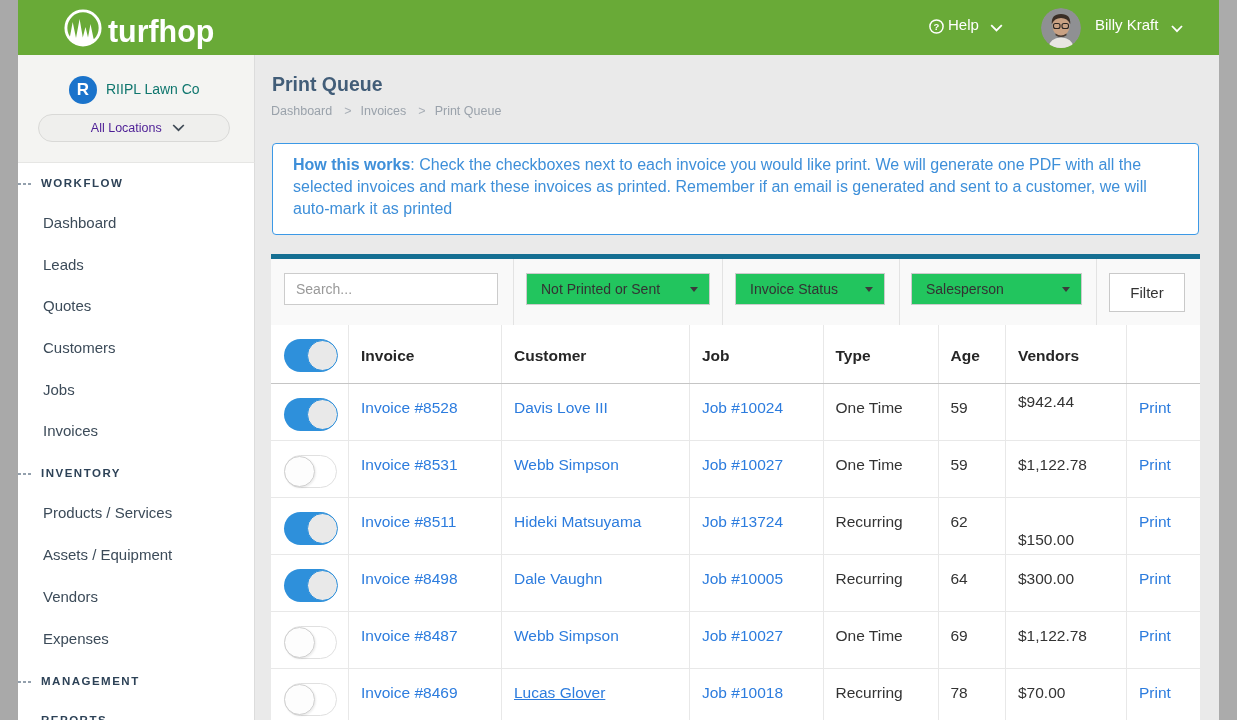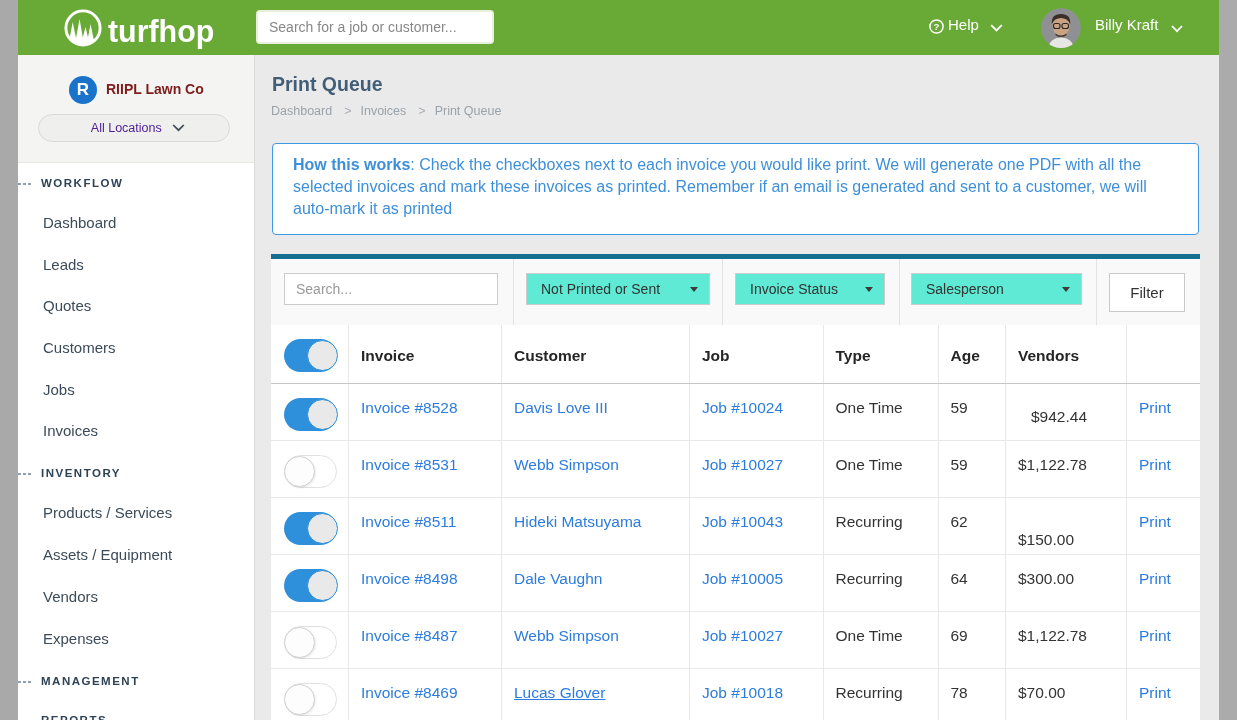--- a/index.html
+++ b/index.html
@@ -17,38 +17,38 @@
 #wordmark { left:90px; top:14px; font-size:31px; font-weight:700; color:#fff; transform:scaleX(0.98); transform-origin:left top; }
 #navSearch { left:238px; top:10px; width:238px; height:34px; background:#fff; border:2px solid #e8f0dd; border-radius:4px; color:#878787; font-size:14px; line-height:30px; padding-left:11px; }
 #avatar { left:1023px; top:8px; width:40px; height:40px; border-radius:50%; overflow:hidden; }
 #userName { left:1077px; top:16px; color:#fff; font-size:15px; }
 #helpTxt { left:930px; top:16px; color:#fff; font-size:15px; }
 
 
 #sidebar { left:18px; top:55px; width:237px; height:665px; background:#fff; border-right:1px solid #dcdcdc; }
 #sideTop { left:18px; top:55px; width:237px; height:108px; background:#f4f4f2; border-right:1px solid #dcdcdc; border-bottom:1px solid #e6e6e4; }
 #rCirc { left:51px; top:21px; width:28px; height:28px; border-radius:50%; background:#1a73cb; color:#fff; text-align:center; font-size:17px; font-weight:700; line-height:28px; }
-#coName { left:88px; top:26px; font-size:14px; font-weight:700; color:#7f1d1d; }
+#coName { left:88px; top:26px; font-size:14px; font-weight:400; color:#0f766e; }
 #locPill { left:20px; top:59px; width:192px; height:28px; background:#efefed; border:1px solid #d9d9d7; border-radius:14px; text-align:center; font-size:12.5px; color:#4c1d95; line-height:26px; padding-left:8px; }
 .navhead { position:absolute; left:23px; font-size:11.5px; font-weight:700; letter-spacing:1.5px; color:#2d4257; }
 .navitem { position:absolute; left:25px; font-size:15px; color:#3c4b59; }
 .dash { position:absolute; left:0px; width:13px; height:2px; background:repeating-linear-gradient(90deg,#93a0ad 0 3px,transparent 3px 5px); }
 
 
 #main { left:255px; top:55px; width:964px; height:665px; background:#eaeaea; }
 #pqTitle { left:17px; top:18px; font-size:19.5px; font-weight:700; color:#425d78; }
 #crumbs { left:16px; top:49px; font-size:12.5px; color:#9aa2ab; }
 #crumbs .sep { margin:0 9px 0 12px; color:#a8aeb6; }
 #printSel { left:803px; top:19px; width:140px; height:41px; border:2px solid #69aa37; border-radius:21px; background:#fff; color:#61a444; font-size:16px; text-align:center; line-height:36px; }
 #infoBox { left:17px; top:88px; width:927px; height:92px; background:#fff; border:1px solid #3c99e6; border-radius:4px; color:#3e8fd9; font-size:16px; line-height:22px; padding:10px 20px; }
 #tealBar { left:16px; top:199px; width:929px; height:5px; background:#156f92; }
 #filterRow { left:16px; top:204px; width:929px; height:66px; background:#f9f9f9; }
 .vdiv { position:absolute; top:0; width:1px; height:66px; background:#e3e3e3; }
 #fSearch { position:absolute; left:13px; top:14px; width:214px; height:32px; border:1px solid #cccccc; background:#fff; color:#999; font-size:14px; line-height:30px; padding-left:11px; }
-.fsel { position:absolute; top:14px; height:32px; border:1px solid #cccccc; background:#5eead4; color:#333; font-size:14px; line-height:30px; padding-left:14px; }
+.fsel { position:absolute; top:14px; height:32px; border:1px solid #cccccc; background:#22c55e; color:#333; font-size:14px; line-height:30px; padding-left:14px; }
 .fsel .tri { position:absolute; right:11px; top:13px; width:0; height:0; border-left:4.5px solid transparent; border-right:4.5px solid transparent; border-top:5.5px solid #3b3b3b; }
 #fBtn { position:absolute; left:838px; top:14px; width:76px; height:39px; border:1px solid #c9c9c9; background:#fff; color:#333; font-size:15px; text-align:center; line-height:37px; }
 
 
 #table { left:16px; top:269.5px; width:929px; height:451px; background:#fff; }
 .tcol { position:absolute; top:0; width:1px; background:#e8e8e8; height:451px; }
 #hdrLine { position:absolute; left:0; top:58.5px; width:929px; height:1px; background:#c5c5c5; }
 .rowline { position:absolute; left:0; width:929px; height:1px; background:#e8e8e8; }
 .th { position:absolute; font-size:15.5px; font-weight:700; color:#262626; }
 .td { position:absolute; font-size:15.5px; color:#333;text-align:right; }
@@ -65,21 +65,20 @@
 <body>
 <div class="abs" id="stripL"></div>
 <div class="abs" id="stripR"></div>
 
 <div class="abs" id="nav">
   <svg class="abs" id="logoCirc" width="38" height="38" viewBox="0 0 38 38">
     <circle cx="19" cy="19" r="17.1" fill="none" stroke="#fff" stroke-width="2.9"></circle>
     <path d="M5.5 30 L8.7 13 L12 29 L15.6 10 L18.8 28.5 L21.5 18 L24 28.5 L26.5 15 L29.5 29.5 Q31.5 30.5 30.5 32 Q25 36.3 19 36.3 Q12 36.3 6.5 32 Q5 31 5.5 30 Z" fill="#fff"></path>
   </svg>
   <div class="abs" id="wordmark">turfhop</div>
-  <div class="abs" id="navSearch">Search for a job or customer...</div>
   <svg class="abs" style="left:911px;top:19px" width="15" height="15" viewBox="0 0 15 15">
       <circle cx="7.5" cy="7.5" r="6.6" fill="none" stroke="#fff" stroke-width="1.5"></circle>
       <text x="7.5" y="11" text-anchor="middle" font-size="9.5" font-weight="700" fill="#fff" font-family="Liberation Sans">?</text>
     </svg>
   <span class="abs" id="helpTxt">Help</span>
   <svg class="abs" style="left:972px;top:24px" width="13" height="8" viewBox="0 0 13 8">
       <path d="M1.2 1.2 L6.5 6.4 L11.8 1.2" fill="none" stroke="#fff" stroke-width="1.8"></path>
     </svg>
   <svg class="abs" id="avatar" width="40" height="40" viewBox="0 0 40 40">
     <circle cx="20" cy="20" r="20" fill="#8f9093"></circle>
@@ -159,40 +158,40 @@
         <div class="knob"></div>
       </div>
       <div class="tog on" style="left: 13px; top: 73px;">
         <div class="knob"></div>
       </div>
       <div class="td blue" style="left: 90px; top: 74.5px;">Invoice #8528</div>
       <div class="td blue" style="left: 243px; top: 74.5px;">Davis Love III</div>
       <div class="td blue" style="left: 431px; top: 74.5px;">Job #10024</div>
       <div class="td " style="left: 564.5px; top: 74.5px;">One Time</div>
       <div class="td " style="left: 679.5px; top: 74.5px;">59</div>
-      <div class="td " style="left: 747px; top: 83px; margin-left: 13px;">$942.44</div>
+      <div class="td " style="left: 747px; top: 68px;">$942.44</div>
       <div class="td blue" style="left: 868px; top: 74.5px;">Print</div>
       <div class="rowline" style="top: 115.5px;"></div>
       <div class="tog off" style="left: 13px; top: 130px;">
         <div class="knob"></div>
       </div>
       <div class="td blue" style="left: 90px; top: 131.5px;">Invoice #8531</div>
       <div class="td blue" style="left: 243px; top: 131.5px;">Webb Simpson</div>
       <div class="td blue" style="left: 431px; top: 131.5px;">Job #10027</div>
       <div class="td " style="left: 564.5px; top: 131.5px;">One Time</div>
       <div class="td " style="left: 679.5px; top: 131.5px;">59</div>
       <div class="td " style="left: 747px; top: 131.5px;">$1,122.78</div>
       <div class="td blue" style="left: 868px; top: 131.5px;">Print</div>
       <div class="rowline" style="top: 172.5px;"></div>
       <div class="tog on" style="left: 13px; top: 187px;">
         <div class="knob"></div>
       </div>
       <div class="td blue" style="left: 90px; top: 188.5px;">Invoice #8511</div>
       <div class="td blue" style="left: 243px; top: 188.5px;">Hideki Matsuyama</div>
-      <div class="td blue" style="left: 431px; top: 188.5px;">Job #10043</div>
+      <div class="td blue" style="left: 431px; top: 188.5px;">Job #13724</div>
       <div class="td " style="left: 564.5px; top: 188.5px;">Recurring</div>
       <div class="td " style="left: 679.5px; top: 188.5px;">62</div>
       <div class="td " style="left: 747px; top: 188.5px; margin-top: 18px;">$150.00</div>
       <div class="td blue" style="left: 868px; top: 188.5px;">Print</div>
       <div class="rowline" style="top: 229.5px;"></div>
       <div class="tog on" style="left: 13px; top: 244px;">
         <div class="knob"></div>
       </div>
       <div class="td blue" style="left: 90px; top: 245.5px;">Invoice #8498</div>
       <div class="td blue" style="left: 243px; top: 245.5px;">Dale Vaughn</div>

